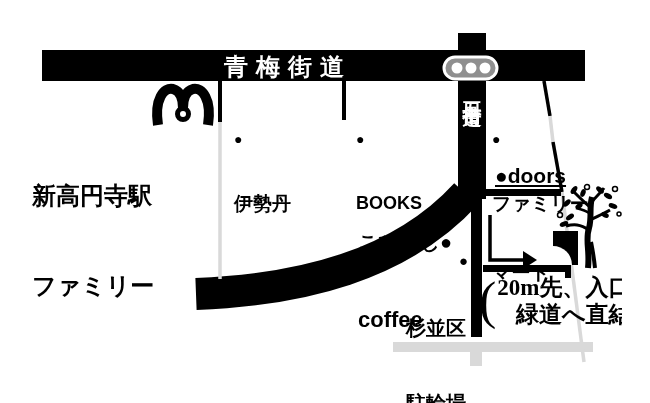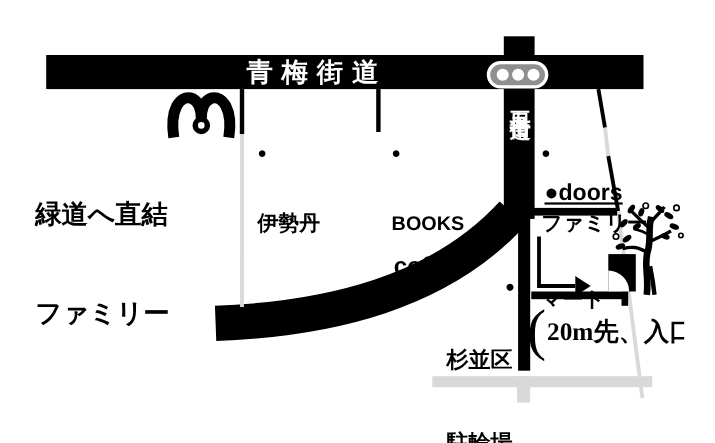--- a/index.html
+++ b/index.html
@@ -100,21 +100,21 @@
       <circle cx="59" cy="5" r="2.5" fill="none" stroke="#000" stroke-width="1.5"></circle>
       <circle cx="63" cy="30" r="2" fill="none" stroke="#000" stroke-width="1.5"></circle>
       <circle cx="31" cy="3" r="2.5" fill="none" stroke="#000" stroke-width="1.5"></circle>
     </g>
   </svg>
 
   <div class="lbl w" id="ome-label">青梅街道</div>
   <div class="lbl w" id="itsu-label">五日市街道</div>
 
   <div class="lbl" id="station">
-    <span style="display:block">緑道へ直結</span>
+    <span style="display:block">新高円寺駅</span>
     <span style="display:block">ファミリー</span>
     
   </div>
 
   <div class="lbl" id="queens">
     <span class="bullet">●</span>
     <span style="display:block">伊勢丹</span>
   </div>
 
   <div class="lbl" id="ayumi">
@@ -122,31 +122,32 @@
     <span style="display:block" class="latin">BOOKS</span>
   </div>
 
   <div class="lbl" id="famima">
     <span class="bullet">●</span>
     <span style="display:block">ファミリー</span>
     <span style="display:block">マート</span>
   </div>
 
   <div class="lbl" id="kohitsuji">
+    <span style="display:block">こひつじ●</span>
     <span style="display:block" class="latin">coffee</span>
   </div>
 
   <div class="lbl" id="doors">●doors</div>
 
   <div class="lbl" id="bike-bullet">●</div>
   <div class="lbl" id="bike">
     <span style="display:block">杉並区</span>
     <span style="display:block">駐輪場</span>
     
   </div>
 
   <div class="abs" id="note">
     <span class="paren">(</span>
-    <span class="body"><span style="display:block">20m先、入口</span></span>
+    <span class="body"><span style="display:block">20m先、入口</span><span style="display:block">緑道へ直結</span></span>
     <span class="paren">)</span>
   </div>
 
 </div>
 
 </body></html>

